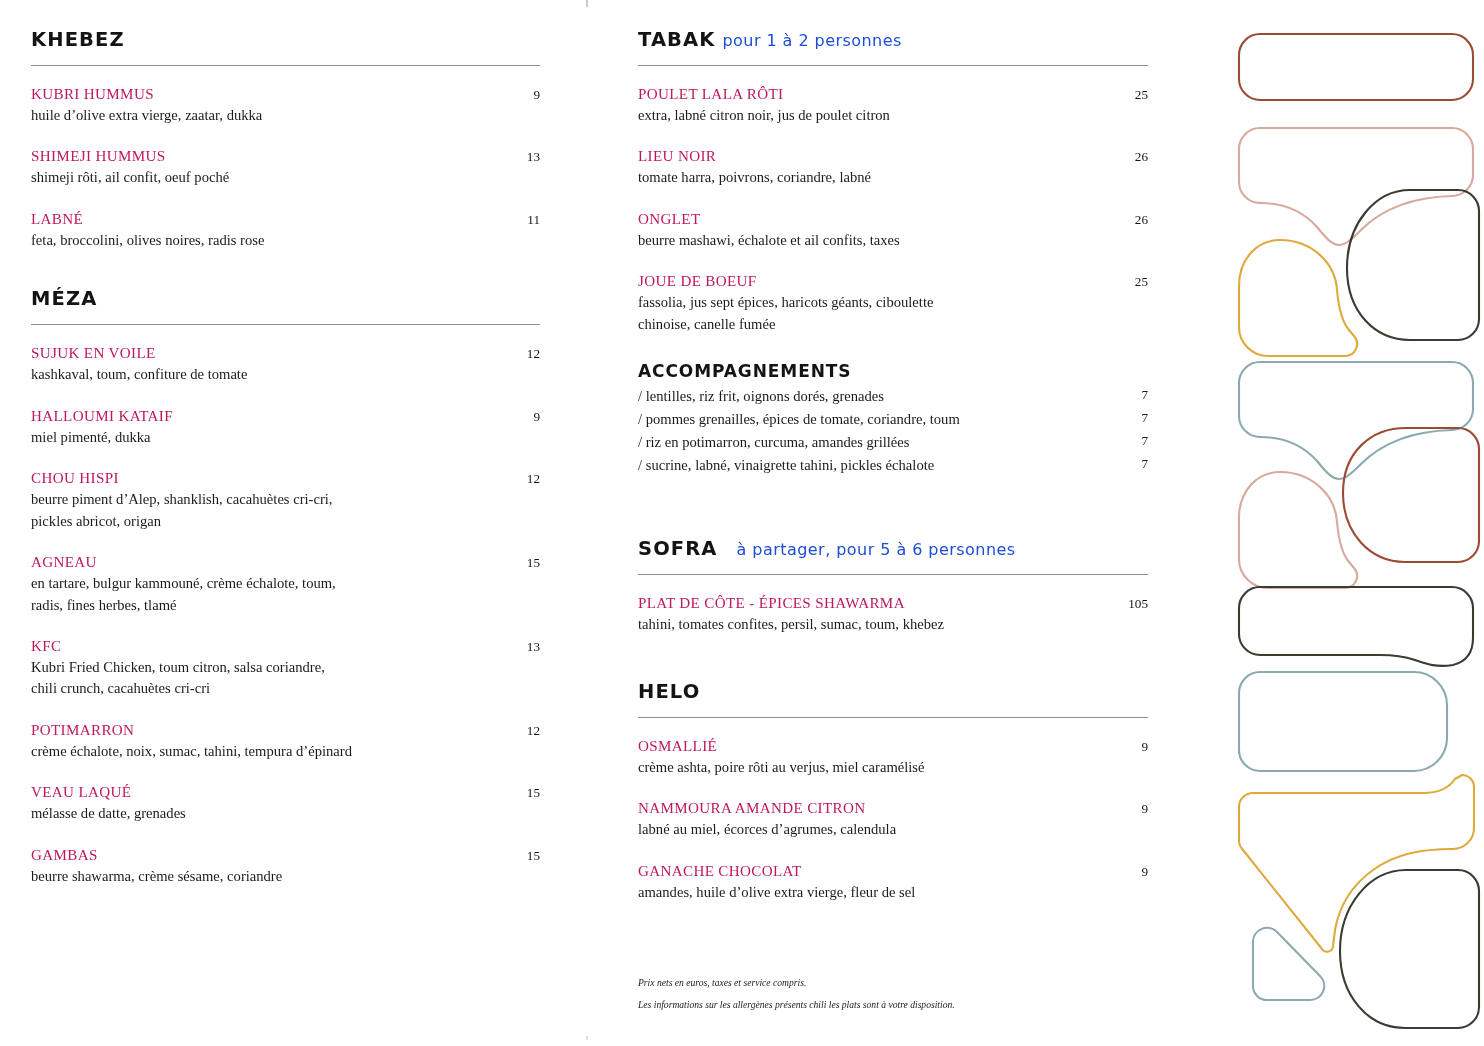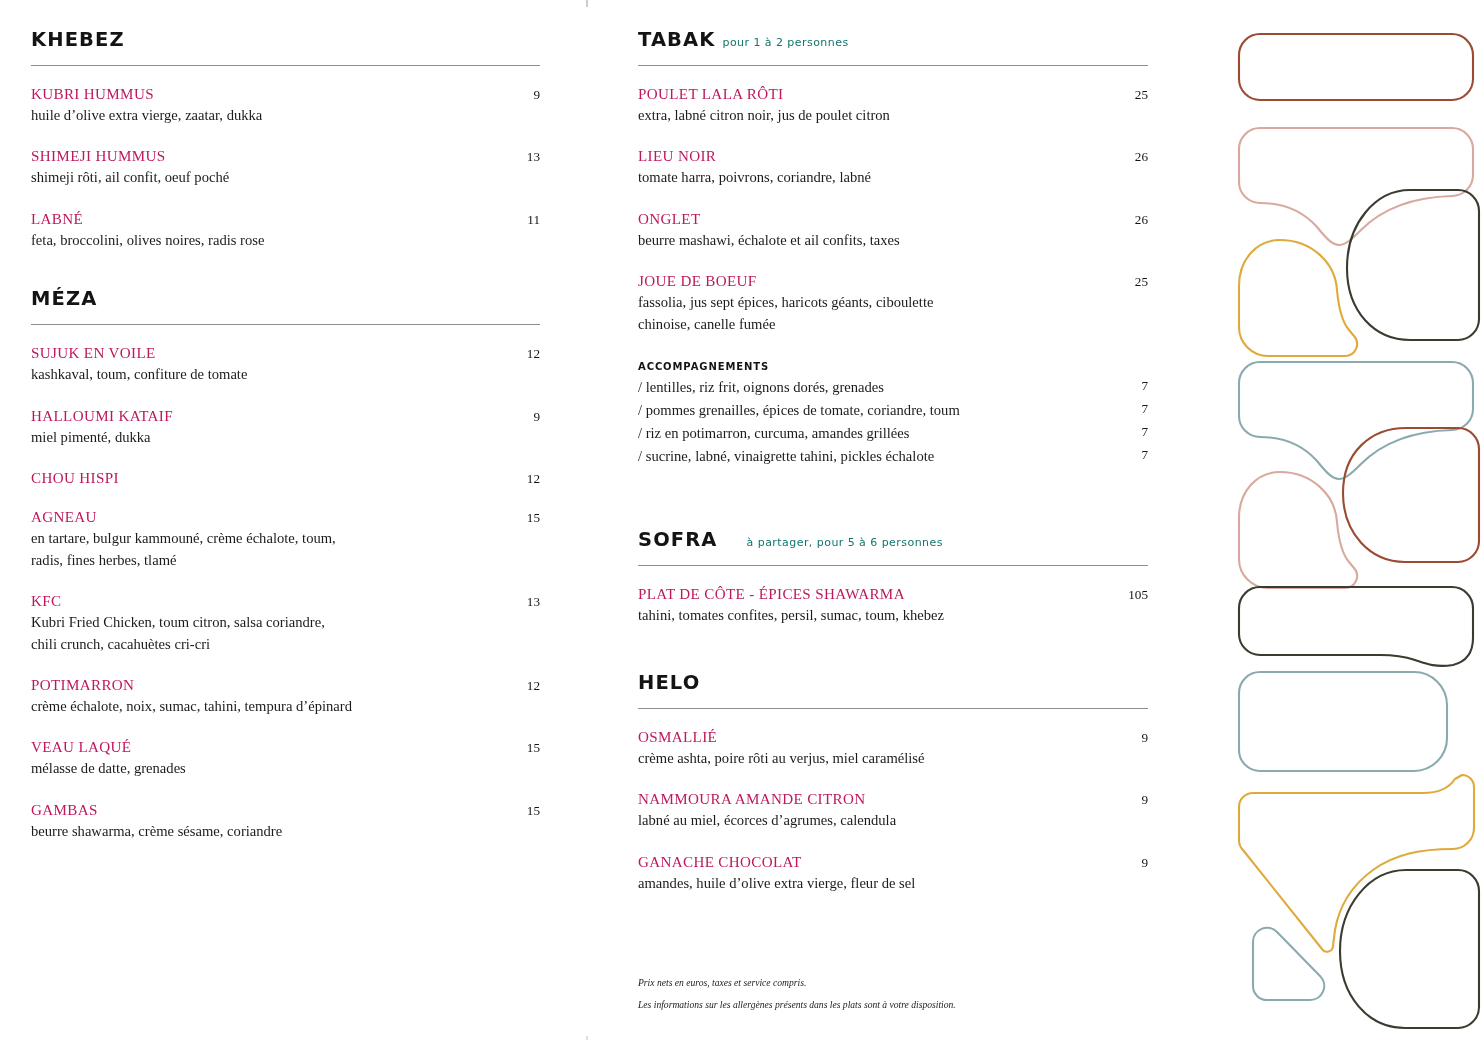--- a/index.html
+++ b/index.html
@@ -52,26 +52,26 @@
     font-family: "DejaVu Sans", sans-serif;
     font-weight: 700;
     font-size: 19.5px;
     letter-spacing: 1.1px;
     color: #141414;
     text-transform: uppercase;
   }
   .section-sub {
     font-family: "DejaVu Sans", sans-serif;
     font-weight: 400;
-    font-size: 11px;
+    font-size: 16px;
     letter-spacing: .45px;
-    color: #0f766e;
+    color: #1d4ed8;
     margin-left: 7px;
   }
-  .section-sub.wide { margin-left: 29px; text-align: right; }
+  .section-sub.wide { margin-left: 19px; text-align: right; }
   .rule {
     height: 1px;
     background: #8e8e8e;
     margin-top: 14px;
     width: 100%;
   }
 
   
   .items { margin-top: 20px; }
   .item { margin-bottom: 22px; }
@@ -102,21 +102,21 @@
     color: #1b1b1b;
     margin-top: 2px;
     max-width: 470px;
   }
 
   
   .sides { margin-top: 26px; }
   .sides-title {
     font-family: "DejaVu Sans", sans-serif;
     font-weight: 700;
-    font-size: 10px;
+    font-size: 17px;
     letter-spacing: .9px;
     color: #141414;
     text-transform: uppercase;
     margin-bottom: 4px;
   }
   .side-row {
     display: flex;
     justify-content: space-between;
     align-items: flex-start;
     font-size: 14.6px;
@@ -215,20 +215,21 @@
             <span class="item-name">HALLOUMI KATAIF</span>
             <span class="item-price">9</span>
           </div>
           <div class="item-desc">miel pimenté, dukka</div>
         </div>
         <div class="item">
           <div class="item-row">
             <span class="item-name">CHOU HISPI</span>
             <span class="item-price">12</span>
           </div>
+          <div class="item-desc">beurre piment d’Alep, shanklish, cacahuètes cri-cri,<br>pickles abricot, origan</div>
         </div>
         <div class="item">
           <div class="item-row">
             <span class="item-name">AGNEAU</span>
             <span class="item-price">15</span>
           </div>
           <div class="item-desc">en tartare, bulgur kammouné, crème échalote, toum,<br>radis, fines herbes, tlamé</div>
         </div>
         <div class="item">
           <div class="item-row">
@@ -369,21 +370,21 @@
             <span class="item-price">9</span>
           </div>
           <div class="item-desc">amandes, huile d’olive extra vierge, fleur de sel</div>
         </div>
       </div>
     </div>
   </div>
 
   <div class="footer">
     <p>Prix nets en euros, taxes et service compris.</p>
-    <p>Les informations sur les allergènes présents dans les plats sont à votre disposition.</p>
+    <p>Les informations sur les allergènes présents chili les plats sont à votre disposition.</p>
   </div>
 
   <div class="decor">
     <svg width="259" height="1046" viewBox="0 0 259 1046" fill="none" xmlns="http://www.w3.org/2000/svg">
       <g fill="none" stroke-width="2.1" stroke-linecap="round" stroke-linejoin="round">
 
         <path stroke="#9A4B32" d="M35 34 H227 a21 21 0 0 1 21 21 V79 a21 21 0 0 1 -21 21 H35 a21 21 0 0 1 -21 -21 V55 a21 21 0 0 1 21 -21 Z"></path>
 
         <path stroke="#D8A99E" d="M35 128 H227 a21 21 0 0 1 21 21 V175 a21 21 0 0 1 -21 21
                  C189 197 159 207 136 230

